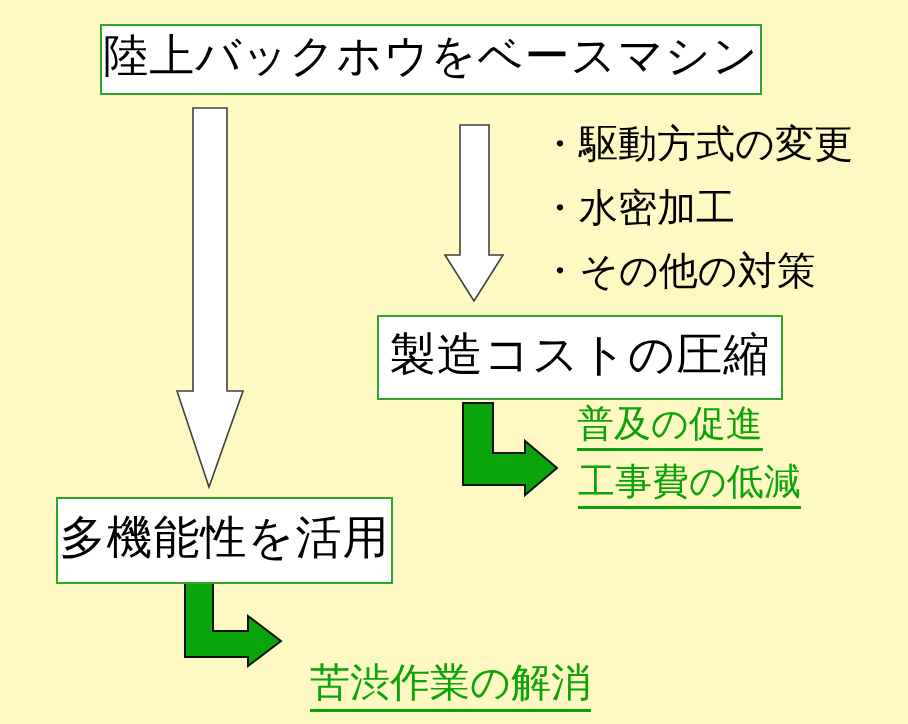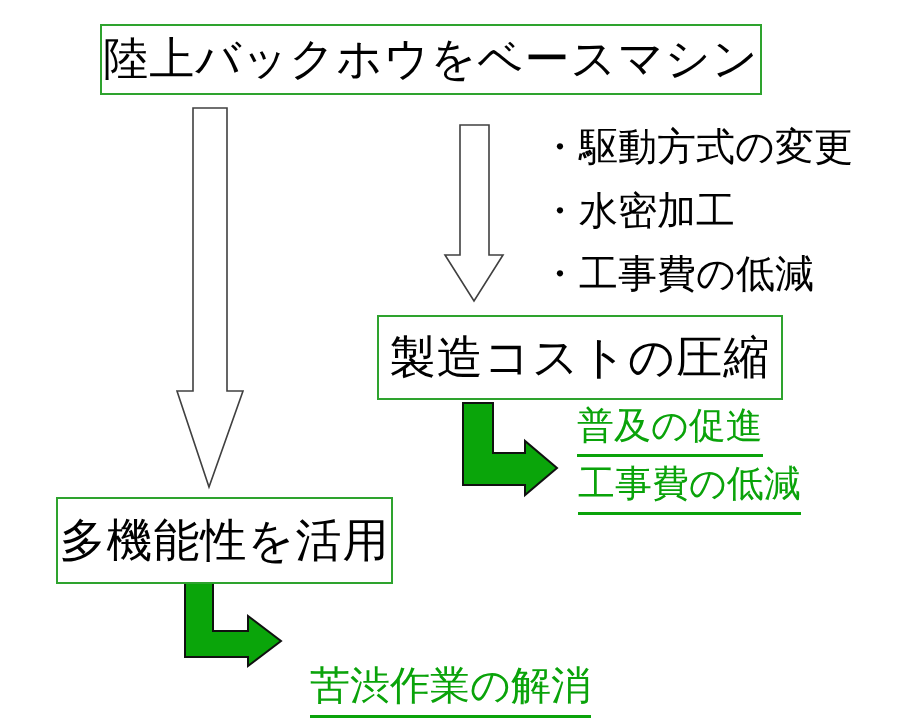--- a/index.html
+++ b/index.html
@@ -4,23 +4,23 @@
 <style>
   html, body {
     margin: 0;
     padding: 0;
     background: #d9f1eb;
   }
   .stage {
     position: relative;
     width: 908px;
     height: 724px;
-    background: #ffffff;
+    background: #fef9c3;
     overflow: hidden;
-    font-family: Liberation Serif, serif;
+    font-family: Liberation Mono, monospace;
     color: #000;
   }
   .arrow-layer {
     position: absolute;
     left: 0; top: 0;
     width: 908px; height: 724px;
     z-index: 1;
   }
   .box {
     position: absolute;
@@ -58,21 +58,21 @@
   #bullet-2 { top: 253px; }
 
   .glink {
     position: absolute;
     z-index: 2;
     font-size: 37px;
     line-height: 1.1;
     white-space: nowrap;
     color: #0aa30a;
     border-bottom: 3px solid #0aa30a;
-    padding-bottom: 7px;
+    padding-bottom: 1px;
   }
   #link-spread       { left: 577px; top: 406px; }
   #link-cost-down    { left: 578px; top: 464px; }
   #link-underwater   { left: 310px; top: 594px; font-size: 38px; }
   #link-arduous      { left: 310px; top: 664px; font-size: 40px; }
 </style>
 </head>
 <body>
 
 <div class="stage">
@@ -83,21 +83,21 @@
     <polygon points="463,403 493,403 493,453 525,453 525,441 557,468 525,495 525,485 463,485" fill="#0aa50a" stroke="#111111" stroke-width="2" stroke-linejoin="miter"></polygon>
     <polygon points="185,575 213,575 213,631 248,631 248,616 281,641 248,666 248,657 185,657" fill="#0aa50a" stroke="#111111" stroke-width="2" stroke-linejoin="miter"></polygon>
   </svg>
 
   <div class="box" id="title-box">
     <span class="box-label">陸上バックホウをベースマシン</span>
   </div>
 
   <div class="bullet" id="bullet-0">・駆動方式の変更</div>
   <div class="bullet" id="bullet-1">・水密加工</div>
-  <div class="bullet" id="bullet-2">・工事費の低減</div>
+  <div class="bullet" id="bullet-2">・その他の対策</div>
 
   <div class="box" id="cost-box">
     <span class="box-label">製造コストの圧縮</span>
   </div>
 
   <div class="glink" id="link-spread">普及の促進</div>
   <div class="glink" id="link-cost-down">工事費の低減</div>
 
   <div class="box" id="multi-box">
     <span class="box-label">多機能性を活用</span>

